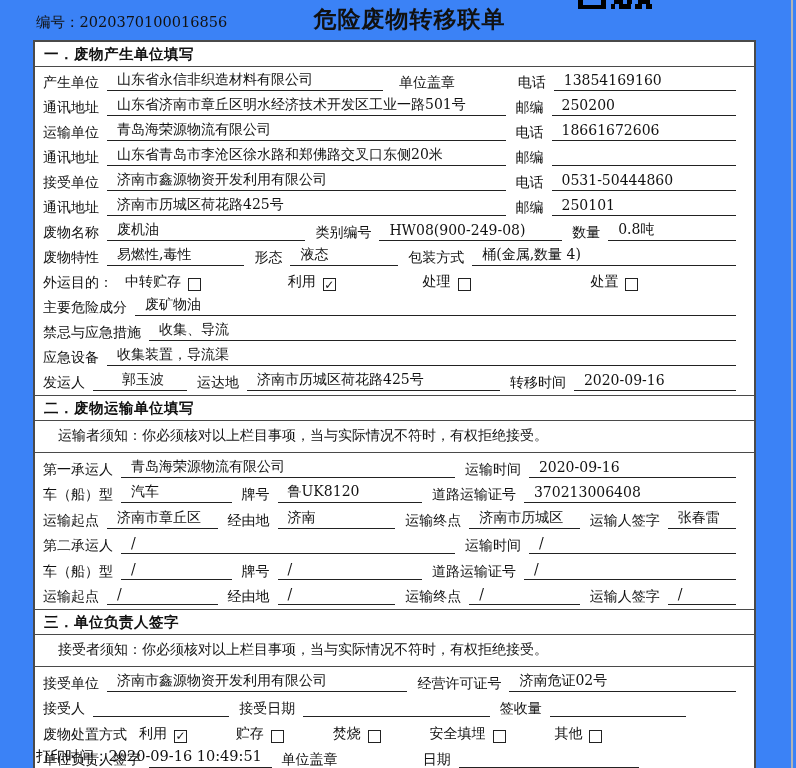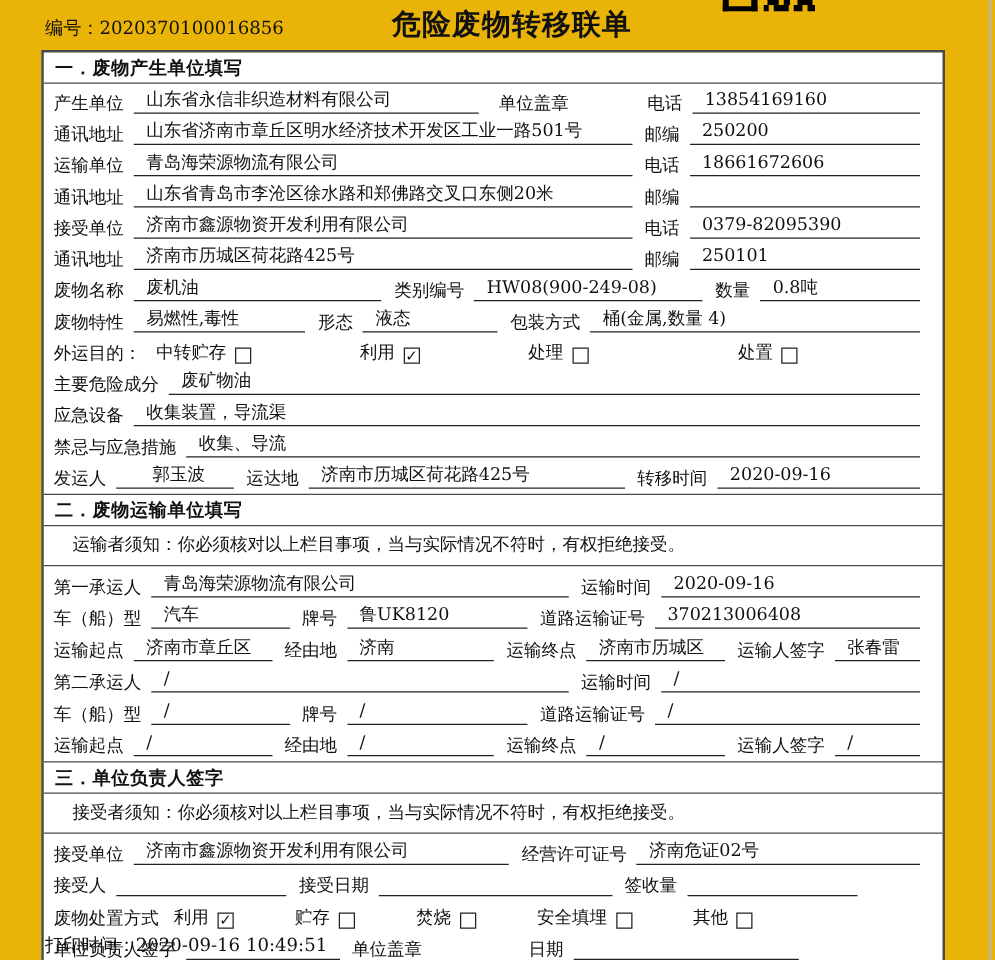--- a/index.html
+++ b/index.html
@@ -1,18 +1,18 @@
 <!DOCTYPE html>
 <html><head>
 <meta charset="utf-8">
 <style>
   * { margin:0; padding:0; box-sizing:border-box; }
   html,body { background:#ffffff; }
   .page {
-    position:relative; width:796px; height:768px; background:#eab308;
+    position:relative; width:796px; height:768px; background:#3b82f6;
     font-family:"DejaVu Serif","Liberation Serif",serif; color:#111;
     overflow:hidden;
   }
   
   .topbar { position:absolute; top:0; left:0; width:100%; height:40px; }
   .serial { position:absolute; left:36px; top:13px; font-size:14.5px; white-space:nowrap; }
   .doc-title {
     position:absolute; left:50%; top:4px; transform:translateX(-44%);
     font-family:"DejaVu Sans","Liberation Sans",sans-serif;
     font-size:23px; font-weight:bold; letter-spacing:1px; white-space:nowrap;
@@ -98,21 +98,21 @@
             <div class="form-row">
               <span class="lbl">通讯地址</span>
               <span class="val" style="flex: 4.7 1 26px;">山东省青岛市李沧区徐水路和郑佛路交叉口东侧20米</span>
               <span class="lbl">邮编</span>
               <span class="val" style="flex: 2 1 26px;"></span>
             </div>
             <div class="form-row">
               <span class="lbl">接受单位</span>
               <span class="val" style="flex: 4.7 1 26px;">济南市鑫源物资开发利用有限公司</span>
               <span class="lbl">电话</span>
-              <span class="val" style="flex: 2 1 26px;">0379-82095390</span>
+              <span class="val" style="flex: 2 1 26px;">0531-50444860</span>
             </div>
             <div class="form-row">
               <span class="lbl">通讯地址</span>
               <span class="val" style="flex: 4.7 1 26px;">济南市历城区荷花路425号</span>
               <span class="lbl">邮编</span>
               <span class="val" style="flex: 2 1 26px;">250101</span>
             </div>
             <div class="form-row">
               <span class="lbl">废物名称</span>
               <span class="val" style="flex: 2.2 1 26px; font-family: Liberation Serif, serif;">废机油</span>
@@ -150,26 +150,26 @@
                 <span>处置</span>
                 <span class="cbbox"></span>
               </span>
               <span class="sp" style="flex: 1.3 1 0px;"></span>
             </div>
             <div class="form-row">
               <span class="lbl">主要危险成分</span>
               <span class="val" style="flex: 1 1 26px;">废矿物油</span>
             </div>
             <div class="form-row">
+              <span class="lbl">禁忌与应急措施</span>
+              <span class="val" style="flex: 1 1 26px;">收集、导流</span>
+            </div>
+            <div class="form-row">
               <span class="lbl">应急设备</span>
               <span class="val" style="flex: 1 1 26px;">收集装置，导流渠</span>
-            </div>
-            <div class="form-row">
-              <span class="lbl">禁忌与应急措施</span>
-              <span class="val" style="flex: 1 1 26px;">收集、导流</span>
             </div>
             <div class="form-row">
               <span class="lbl">发运人</span>
               <span class="val" style="flex: 0.75 1 26px; text-align: center;">郭玉波</span>
               <span class="lbl">运达地</span>
               <span class="val" style="flex: 2.5 1 26px;">济南市历城区荷花路425号</span>
               <span class="lbl">转移时间</span>
               <span class="val" style="flex: 1.5 1 26px;">2020-09-16</span>
             </div>
           </div>

